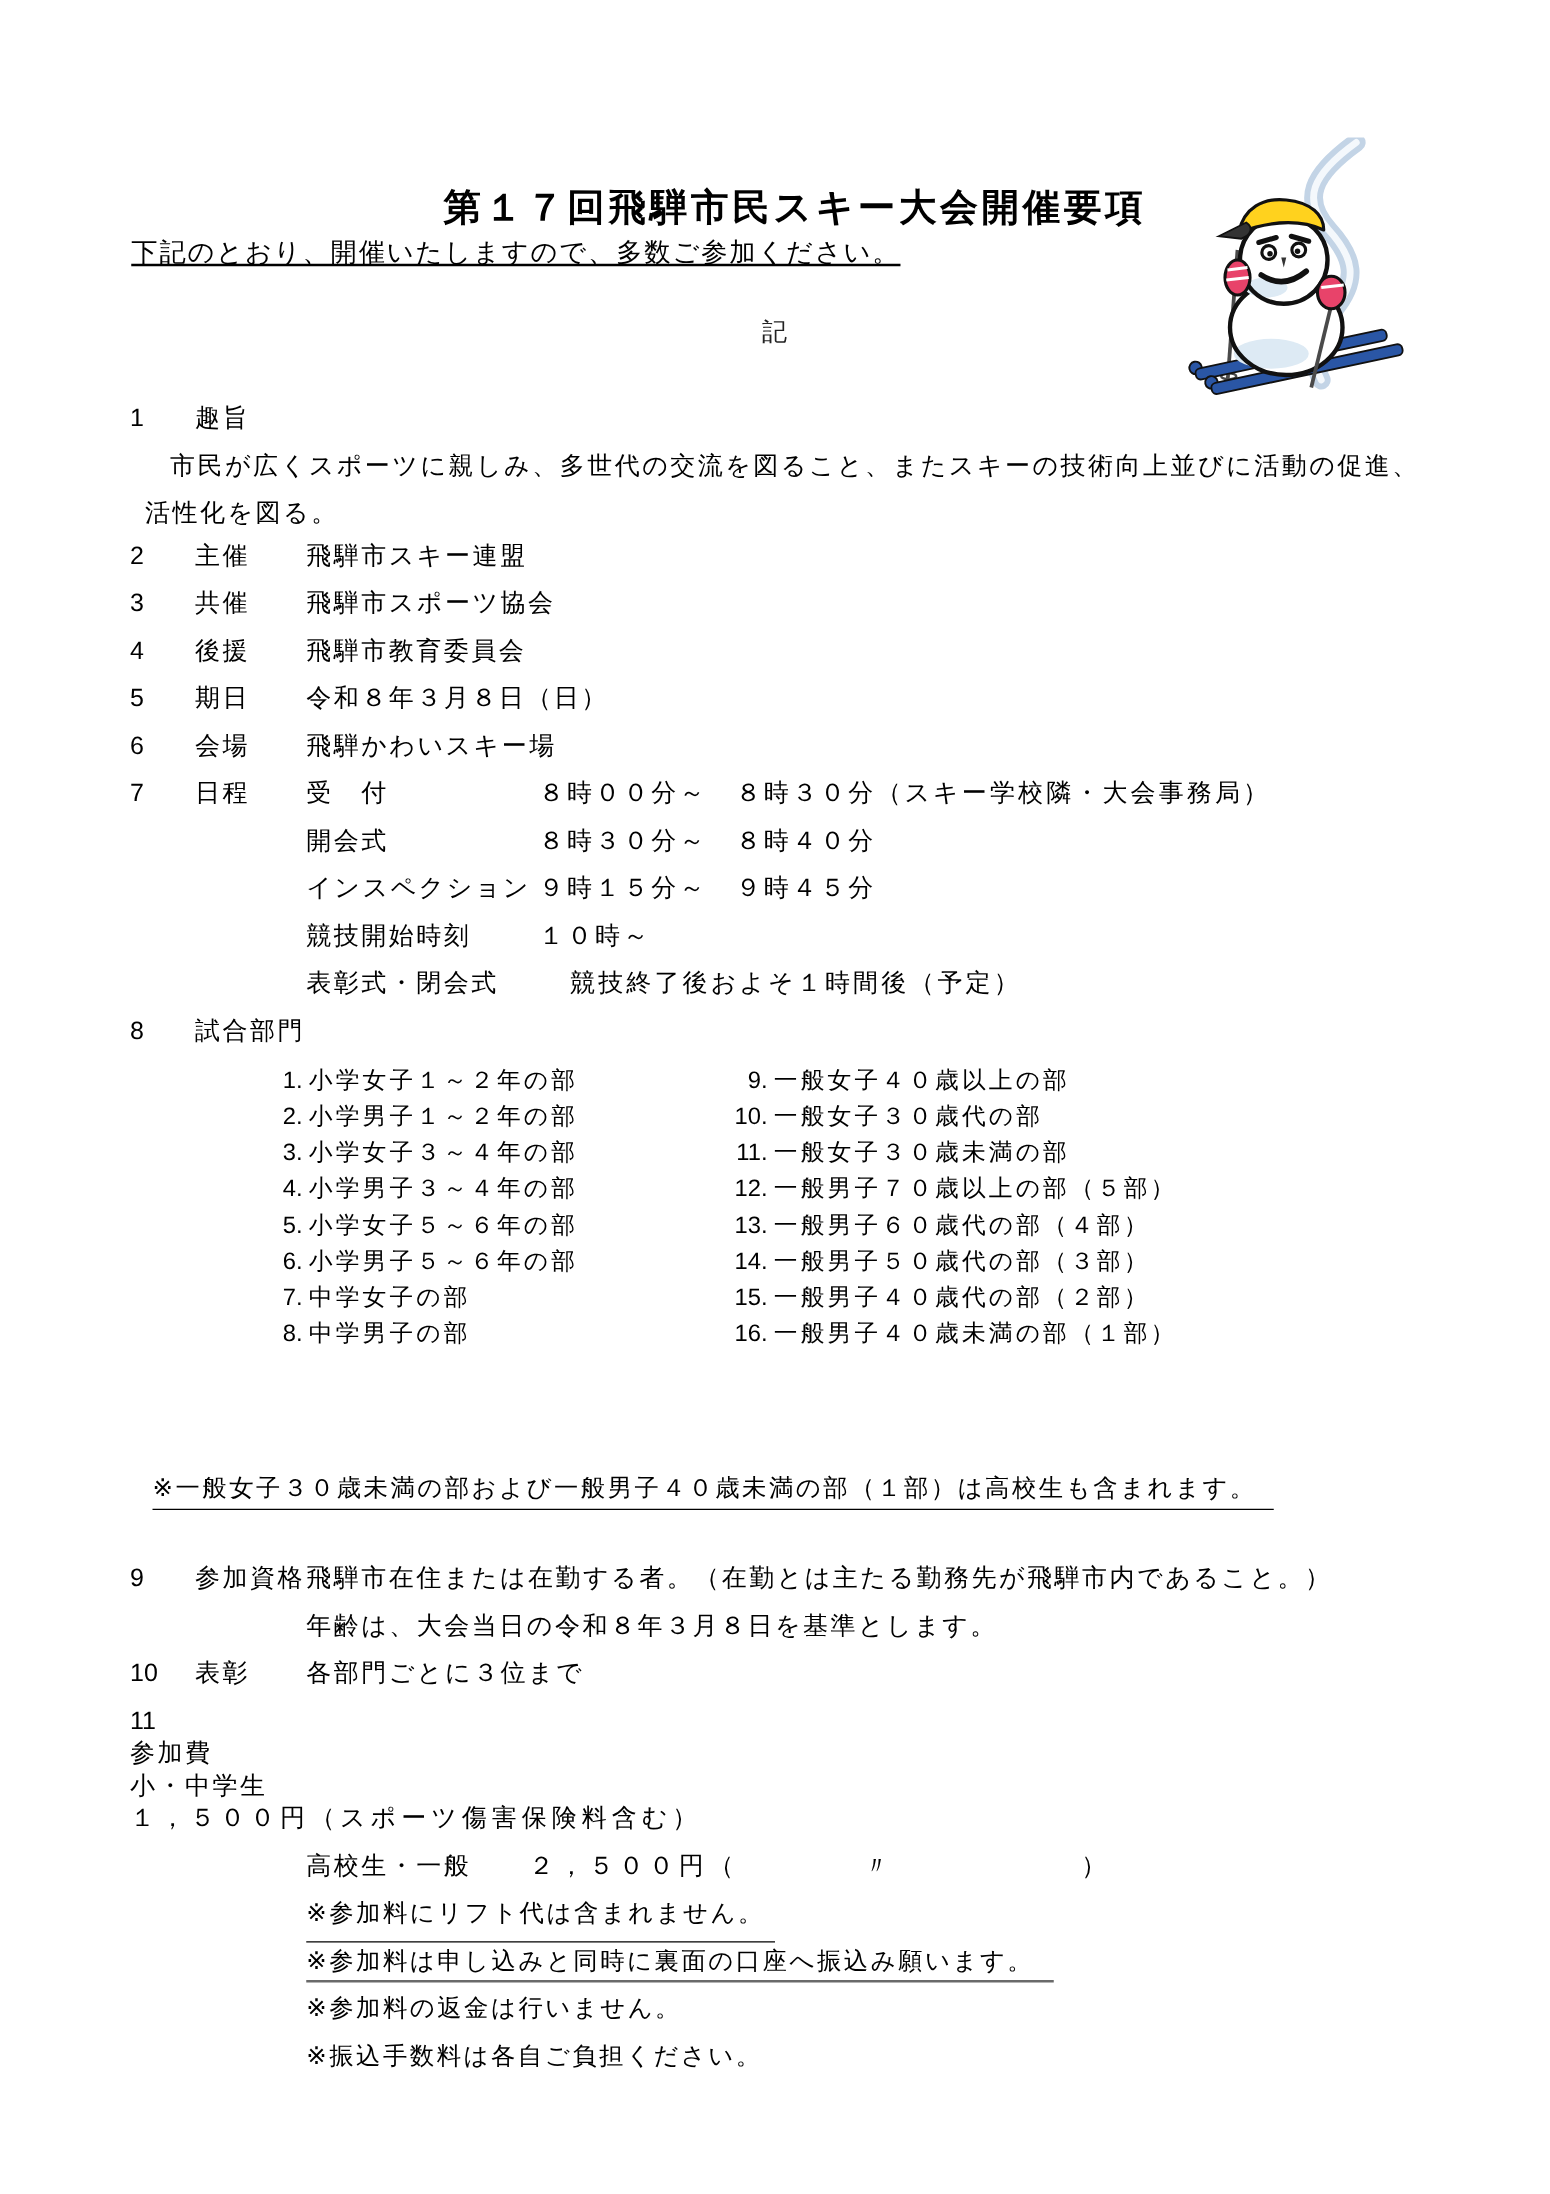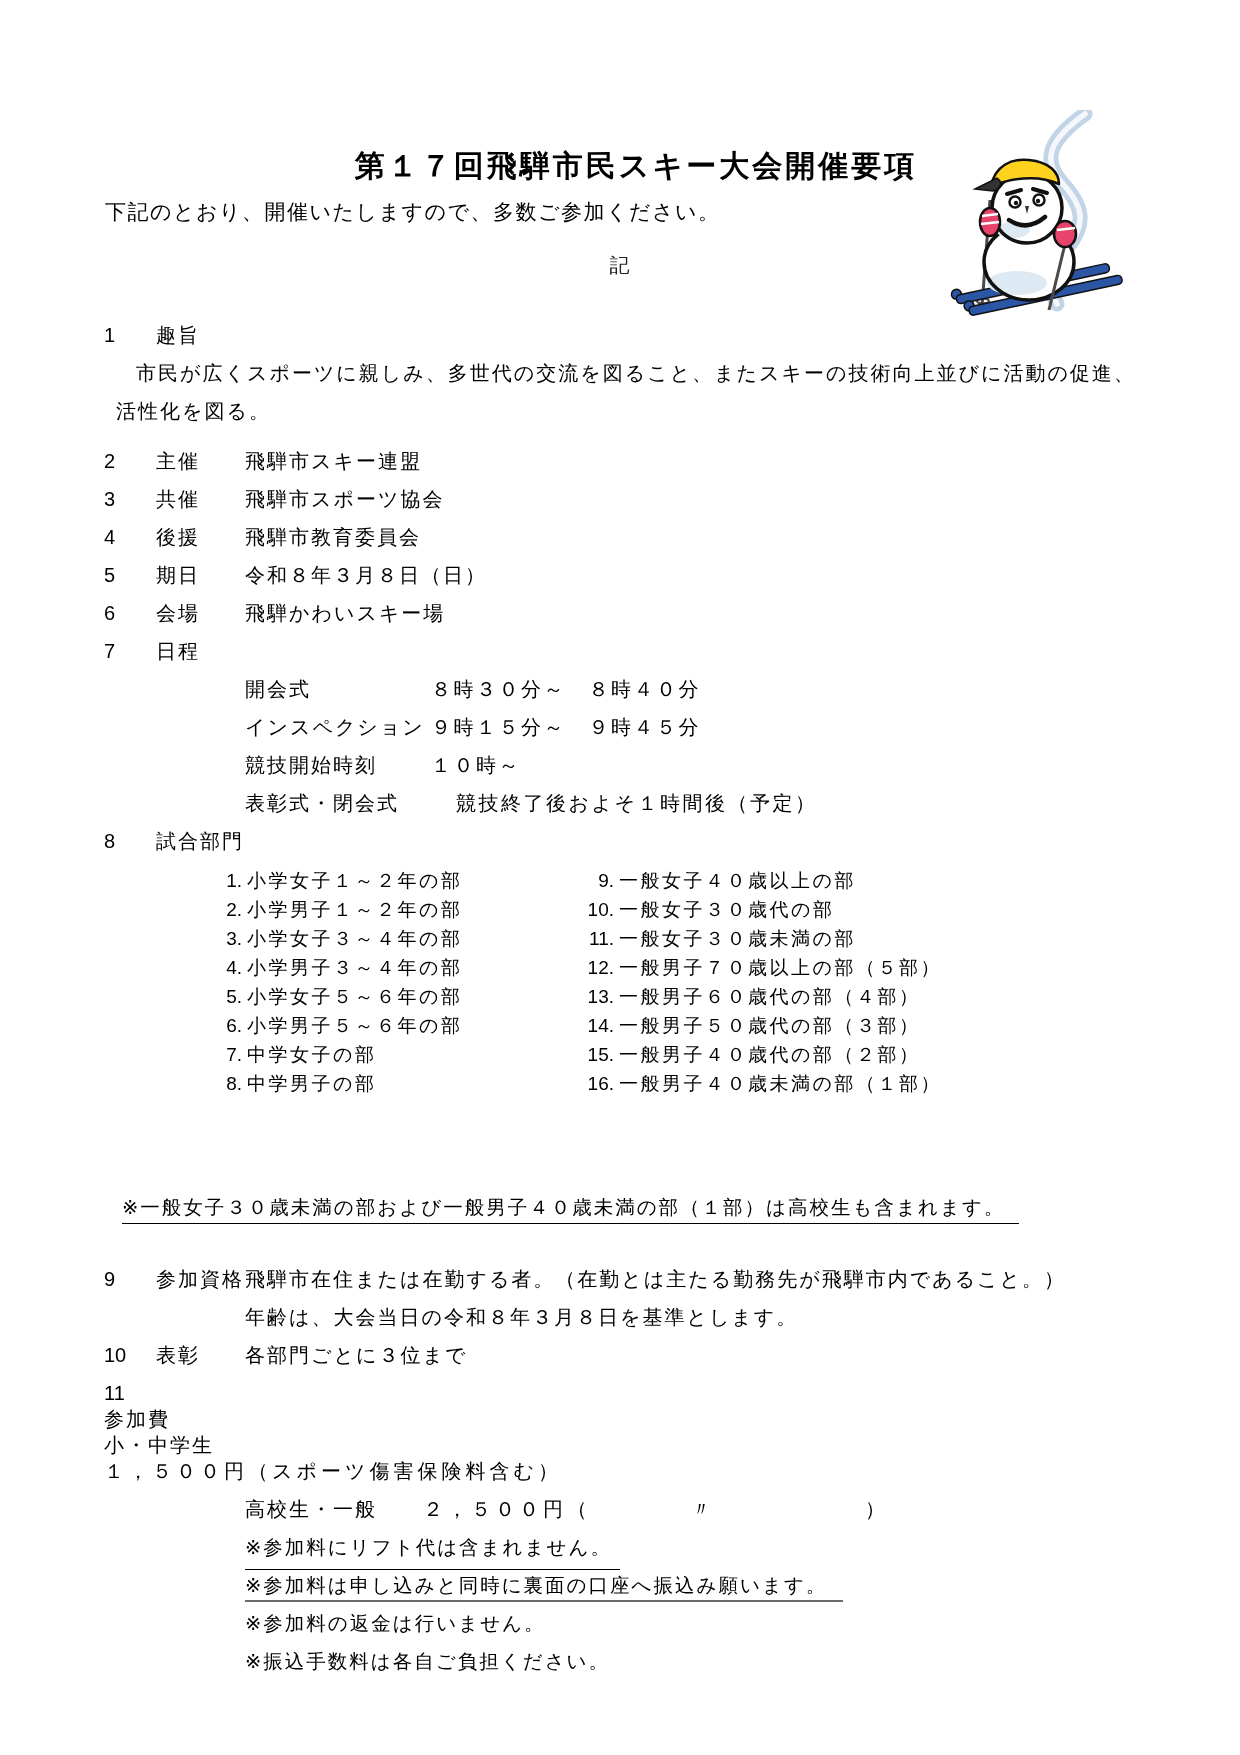--- a/index.html
+++ b/index.html
@@ -4,29 +4,29 @@
 <style>
   html,body{margin:0;padding:0;background:#fff;}
   .page{
     position:relative;width:1240px;height:1755px;background:#fff;color:#000;
     font-family:"Liberation Sans","DejaVu Sans",sans-serif;overflow:hidden;
   }
   .title{
     position:absolute;top:146px;left:16px;width:1240px;text-align:center;
     font-size:30px;font-weight:700;letter-spacing:3px;
   }
-  .intro{position:absolute;top:198px;left:105px;font-size:21px;letter-spacing:1.5px;}
+  .intro{position:absolute;top:188px;left:105px;font-size:21px;letter-spacing:1.5px;text-decoration:underline;}
   .mark{position:absolute;top:252px;left:0;width:1240px;text-align:center;font-size:20px;letter-spacing:1px;color:#222;}
   .content{position:absolute;top:322px;left:0;width:1240px;font-size:20px;letter-spacing:2px;}
   .row{display:flex;align-items:flex-start;padding-left:104px;line-height:26px;margin-bottom:12px;}
   .num{width:52px;letter-spacing:0;}
   .label{width:89px;}
   .value{flex:1;}
   .indent1{padding-left:136px;line-height:26px;margin-bottom:12px;}
-  .indent2{padding-left:116px;line-height:26px;margin-bottom:24px;}
+  .indent2{padding-left:116px;line-height:26px;margin-bottom:8px;}
   .sched{display:flex;padding-left:245px;line-height:26px;margin-bottom:12px;}
   .row .sched-inline{display:flex;flex:1;}
   .event{width:186px;}
   .time{letter-spacing:2.5px;}
   .time.shift{margin-left:25px;}
   .divs{display:flex;padding-left:212px;margin-bottom:0;}
   .dcol-left{width:366px;}
   .ditem{display:flex;font-size:19px;letter-spacing:2.5px;line-height:29px;}
   .dnum{width:30px;text-align:right;letter-spacing:0;flex:none;}
   .dnum.wide{width:36px;}
@@ -132,20 +132,24 @@
 
     <div class="row">
       <span class="num">6</span>
       <span class="label">会場</span>
       <span class="value">飛騨かわいスキー場</span>
     </div>
 
     <div class="row">
       <span class="num">7</span>
       <span class="label">日程</span>
+      <span class="sched-inline">
+        <span class="event">受　付</span>
+        <span class="time">８時００分～　８時３０分（スキー学校隣・大会事務局）</span>
+      </span>
     </div>
     <div class="sched">
       <span class="event">開会式</span>
       <span class="time">８時３０分～　８時４０分</span>
     </div>
     <div class="sched">
       <span class="event">インスペクション</span>
       <span class="time">９時１５分～　９時４５分</span>
     </div>
     <div class="sched">

